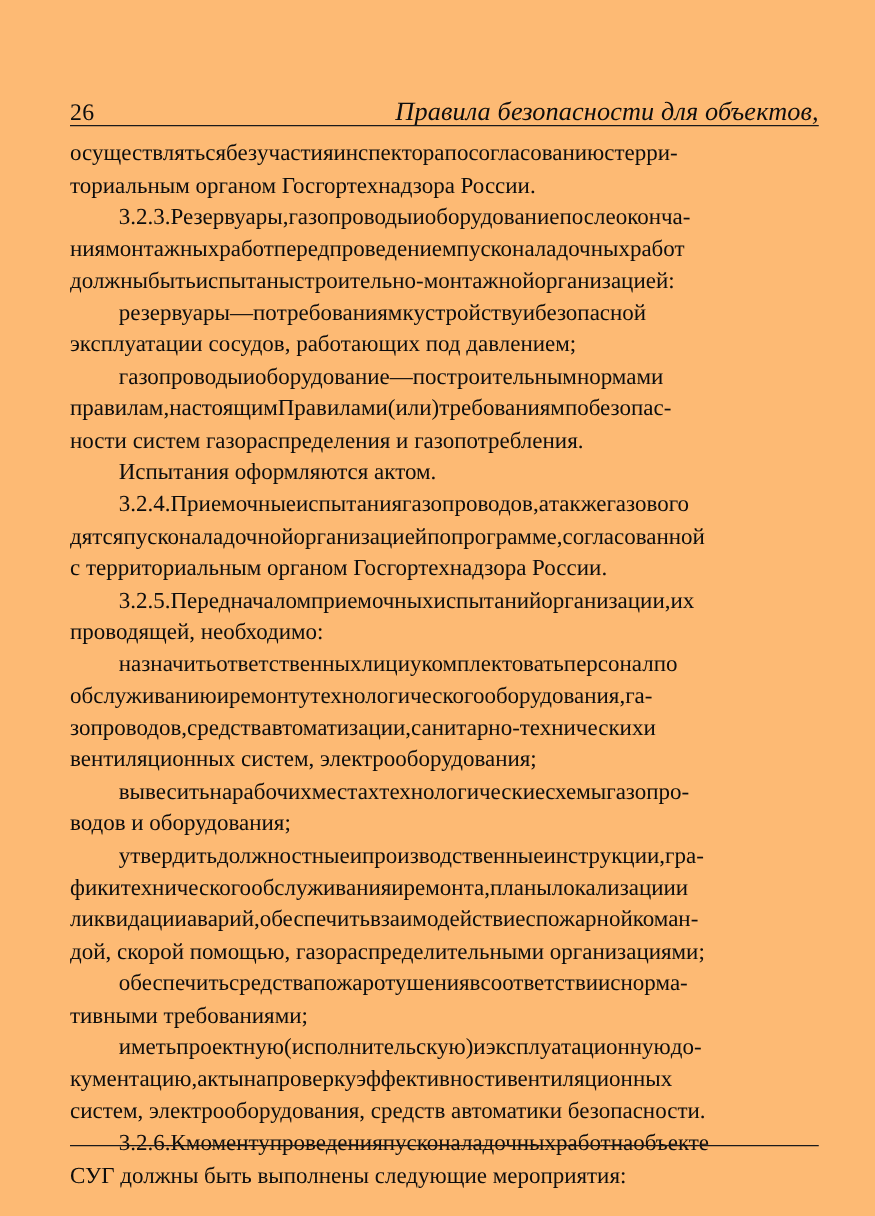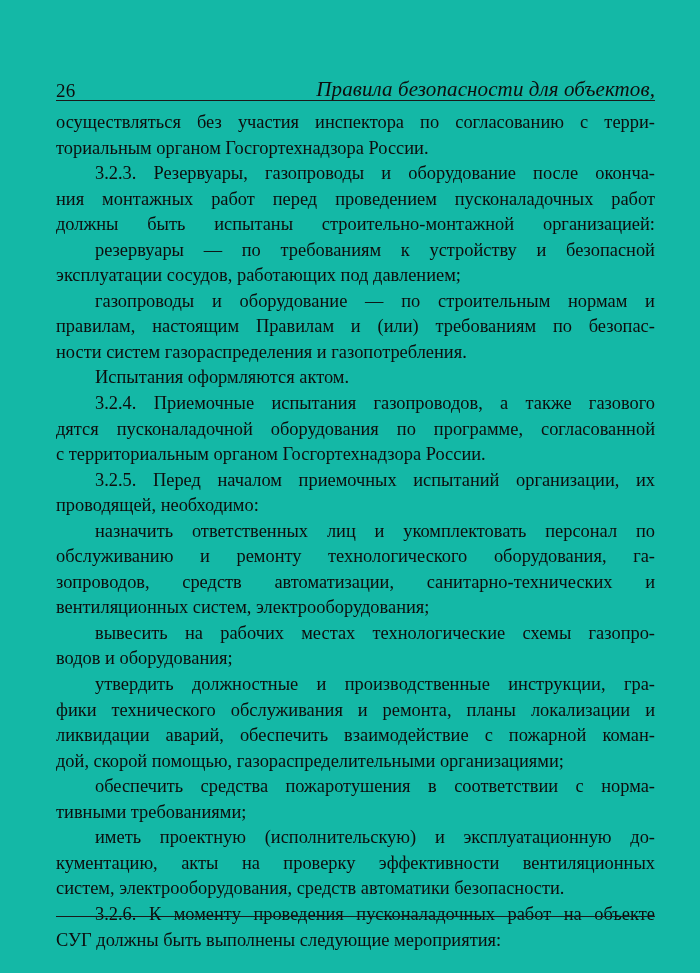--- a/index.html
+++ b/index.html
@@ -14,21 +14,21 @@
     position: relative;
     overflow: hidden;
     font-family: "Liberation Serif", "DejaVu Serif", serif;
     color: #0d0d0d;
     -webkit-font-smoothing: antialiased;
   }
 
   .page {
     position: absolute;
     inset: 0;
-    background: #14b8a6;
+    background: #fdba74;
   }
 
   
   .header {
     position: absolute;
     left: 56px;
     right: 45px;
     top: 70px;
     height: 30px;
     display: flex;
@@ -67,21 +67,21 @@
   .tline {
     font-size: 18.4px;
     height: 25.55px;
     line-height: 25.55px;
     white-space: nowrap;
     letter-spacing: 0;
   }
   
   .tline.just {
     display: flex;
-    justify-content: space-between;
+    justify-content: flex-start;
     white-space: normal;
   }
   .tline.just > span { white-space: pre; }
   .tline.indent { padding-left: 39px; }
   .tline.indent.just { padding-left: 39px; font-family: Liberation Serif, serif; }
 </style>
 </head>
 <body>
 
 <div class="page">
@@ -168,21 +168,21 @@
         <span>Приемочные</span>
         <span>испытания</span>
         <span>газопроводов,</span>
         <span>а</span>
         <span>также</span>
         <span>газового</span>
       </div>
       <div class="tline just" id="l14">
         <span>дятся</span>
         <span>пусконаладочной</span>
-        <span>оборудования</span>
+        <span>организацией</span>
         <span>по</span>
         <span>программе,</span>
         <span>согласованной</span>
       </div>
       <div class="tline" id="l15">с территориальным органом Госгортехнадзора России.</div>
       <div class="tline indent just" id="l16">
         <span>3.2.5.</span>
         <span>Перед</span>
         <span>началом</span>
         <span>приемочных</span>

